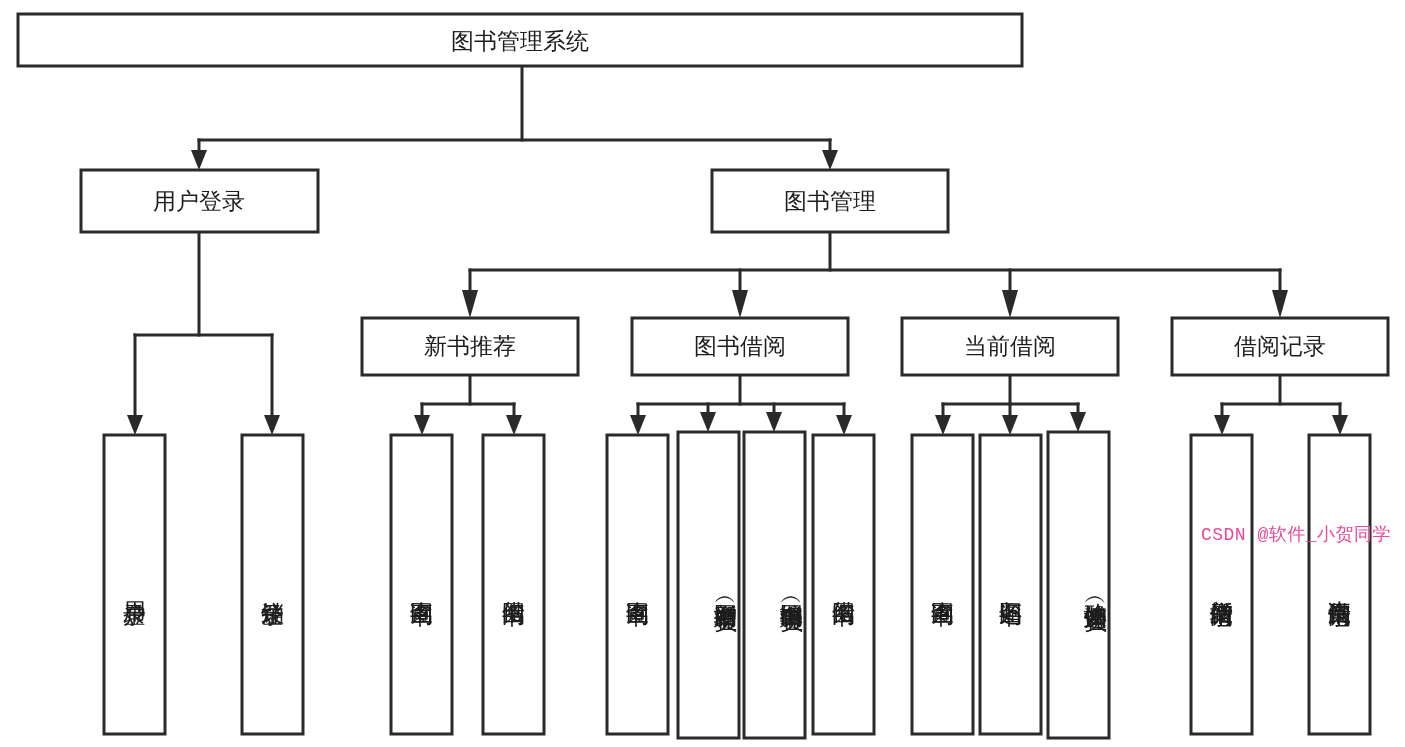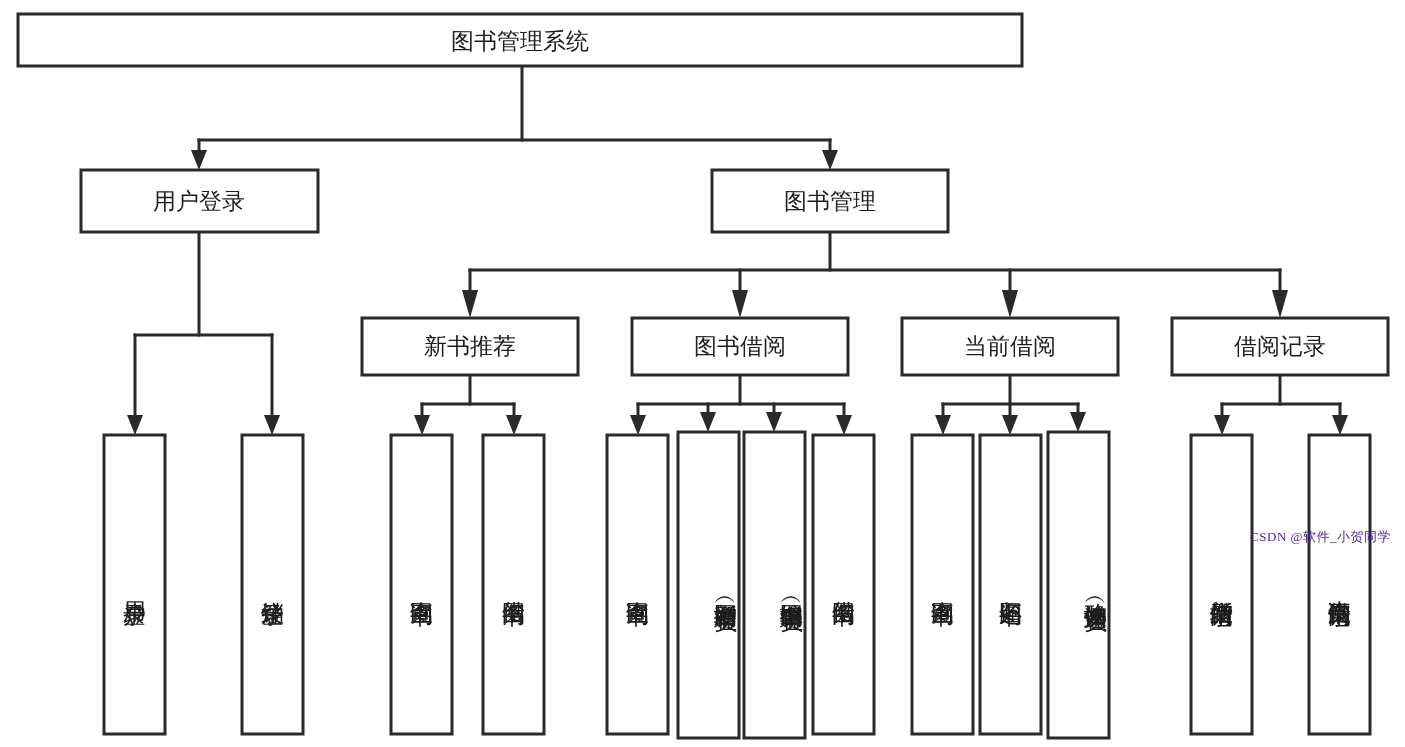--- a/index.html
+++ b/index.html
@@ -57,23 +57,23 @@
     writing-mode: vertical-rl;
     text-orientation: upright;
     white-space: nowrap;
     letter-spacing: 1px;
     pointer-events: none;
   }
   .watermark {
     position: absolute;
     right: 14px;
     bottom: 6px;
-    font-family: Liberation Serif, serif;
-    font-size: 13px;
-    color: #4c1d95;
+    font-family: Liberation Mono, monospace;
+    font-size: 18px;
+    color: #ec4899;
     letter-spacing: 0.5px;
     user-select: none;
   }
 </style>
 </head>
 <body>
 
 <div id="diagram-root">
 
   <svg class="diagram" viewBox="0 0 1405 747">

